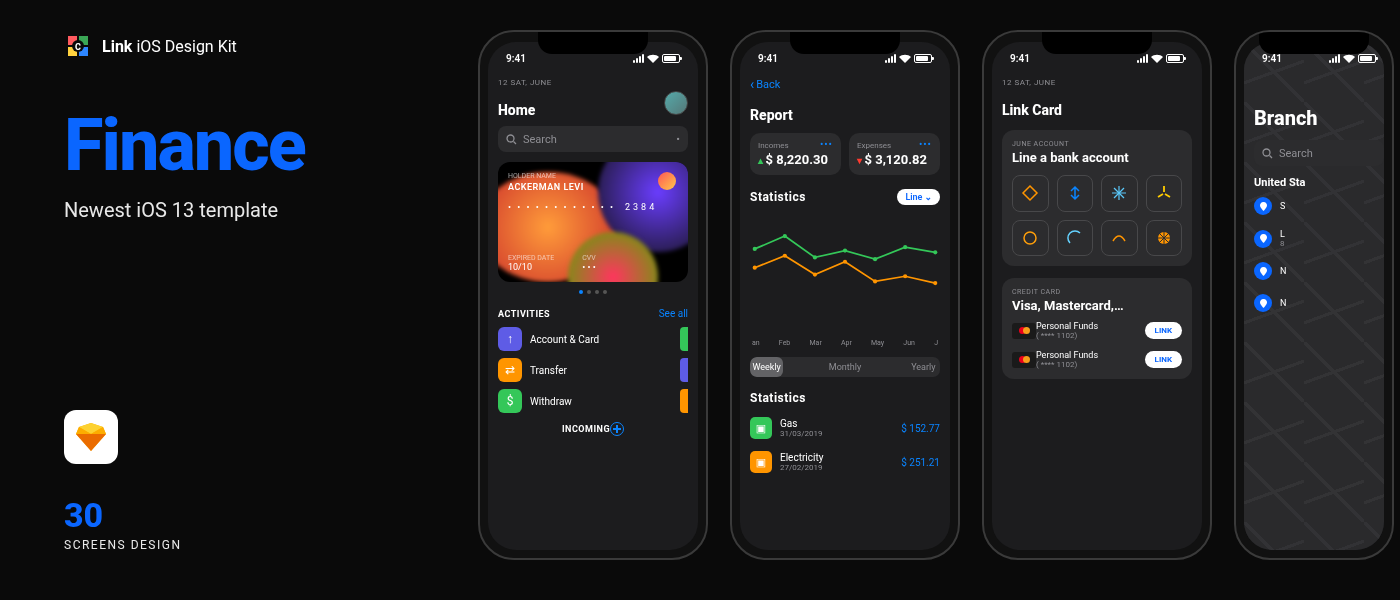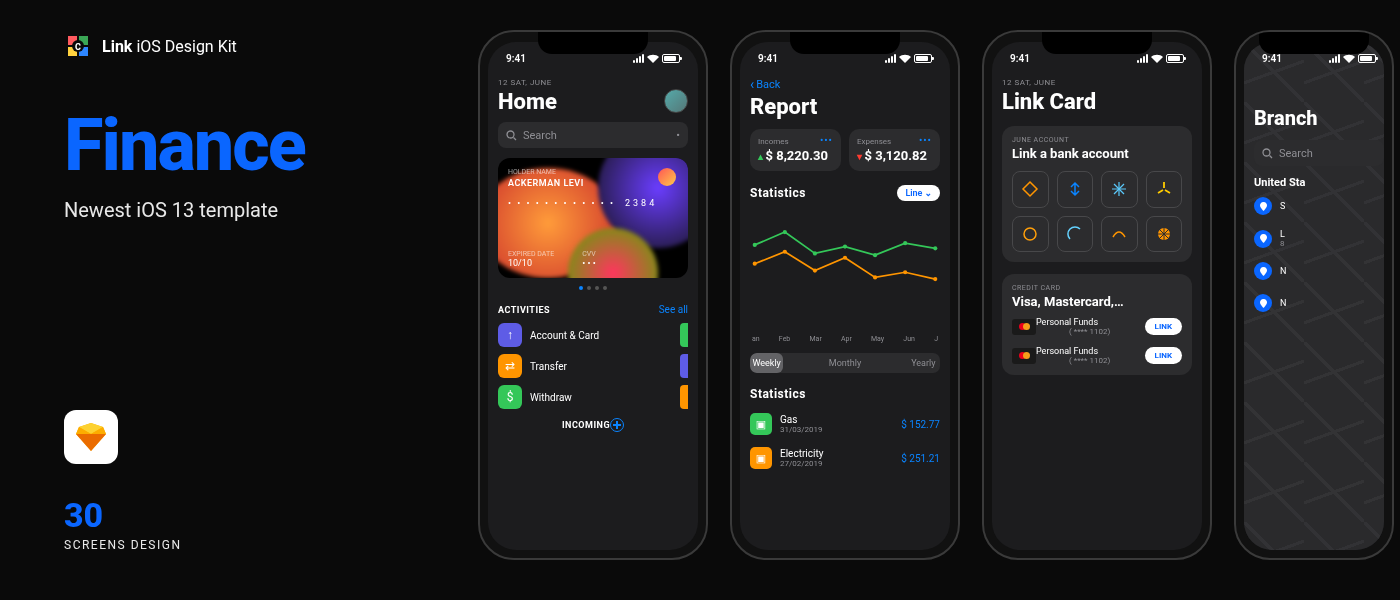--- a/index.html
+++ b/index.html
@@ -29,21 +29,21 @@
 .status-icons { display:flex; gap:3px; align-items:center; }
 .sig { display:flex; gap:1px; align-items:flex-end; }
 .sig span { width:2px; background:#fff; border-radius:1px; }
 .sig span:nth-child(1){height:3px} .sig span:nth-child(2){height:5px} .sig span:nth-child(3){height:7px} .sig span:nth-child(4){height:9px}
 .wifi { width:12px; height:9px; }
 .batt { width:18px; height:9px; border:1px solid #fff; border-radius:2px; position:relative; }
 .batt::after { content:""; position:absolute; right:-3px; top:2px; width:2px; height:3px; background:#fff; border-radius:0 1px 1px 0; }
 .batt::before { content:""; position:absolute; left:1px; top:1px; bottom:1px; width:12px; background:#fff; border-radius:1px; }
 
 .overline { font-size:8px; letter-spacing:0.5px; color:#8e8e93; margin-top:12px; }
-.screen-title { font-size:22px; font-weight:800; margin-top:2px; }
+.screen-title { font-size:14px; font-weight:800; margin-top:15px; }
 .title-row { display:flex; justify-content:space-between; align-items:center; }
 .avatar { width:24px; height:24px; border-radius:50%; background:linear-gradient(135deg,#5aa,#577); border:1px solid #444; }
 
 .search { background:#2c2c2e; border-radius:8px; height:26px; display:flex; align-items:center; padding:0 8px; gap:6px; margin-top:8px; }
 .search-text { font-size:11px; color:#8e8e93; flex:1; }
 .mic { font-size:11px; color:#8e8e93; }
 
 .card { margin-top:10px; height:120px; border-radius:12px; position:relative; overflow:hidden; background:#000; }
 .card .blob { position:absolute; border-radius:50%; filter:blur(2px); }
 .card .b1 { width:140px; height:110px; background:radial-gradient(circle,#ff9c3a,#c92a2a); left:-20px; top:10px; }
@@ -114,21 +114,21 @@
 .bank-cell { aspect-ratio:1; border:1px solid #48484a; border-radius:8px; display:flex; align-items:center; justify-content:center; }
 .bank-cell svg { width:18px; height:18px; }
 
 .cc-list { margin-top:8px; display:flex; flex-direction:column; gap:10px; }
 .cc-item { display:flex; align-items:center; }
 .cc-icon { width:24px; height:16px; border-radius:3px; background:#1a1a1a; display:flex; align-items:center; justify-content:center; }
 .cc-icon::before { content:""; width:7px; height:7px; border-radius:50%; background:#eb001b; }
 .cc-icon::after { content:""; width:7px; height:7px; border-radius:50%; background:#f79e1b; margin-left:-3px; }
 .cc-main { flex:1; }
 .cc-name { font-size:9px; }
-.cc-sub { font-size:8px; color:#8e8e93;margin-left:33px; }
+.cc-sub { font-size:8px; color:#8e8e93; }
 .link-btn { background:#fff; color:#0a66ff; font-size:8px; font-weight:700; padding:4px 10px; border-radius:10px; }
 
 
 .phone4 .screen { padding:4px 0 0 10px; }
 .map-bg { position:absolute; inset:0; background:#2a2a2c; }
 .map-bg::before { content:""; position:absolute; inset:0; background:
   linear-gradient(45deg,transparent 48%,#3a3a3c 48%,#3a3a3c 52%,transparent 52%),
   linear-gradient(-20deg,transparent 48%,#3a3a3c 48%,#3a3a3c 52%,transparent 52%);
   background-size:60px 60px; opacity:.6; }
 .s4-content { position:relative; }
@@ -382,21 +382,21 @@
             <svg class="wifi" viewBox="0 0 12 9">
               <path d="M6 9L0 3C3 0 9 0 12 3Z" fill="#fff"></path>
             </svg>
             <div class="batt"></div>
           </div>
     </div>
     <div class="overline">12 SAT, JUNE</div>
     <div class="screen-title">Link Card</div>
     <div class="panel">
       <div class="panel-over">JUNE ACCOUNT</div>
-      <div class="panel-title">Link a bank account</div>
+      <div class="panel-title">Line a bank account</div>
       <div class="bank-grid" id="bank-grid">
             <div class="bank-cell">
               <svg viewBox="0 0 18 18">
                 <path d="M9 2l7 7-7 7-7-7z" stroke="#ff9500" stroke-width="1.5" fill="none"></path>
               </svg>
             </div>
             <div class="bank-cell">
               <svg viewBox="0 0 18 18">
                 <path d="M9 3v12M5 7l4-4 4 4M5 11l4 4 4-4" stroke="#0a84ff" stroke-width="1.5" fill="none"></path>
               </svg>

